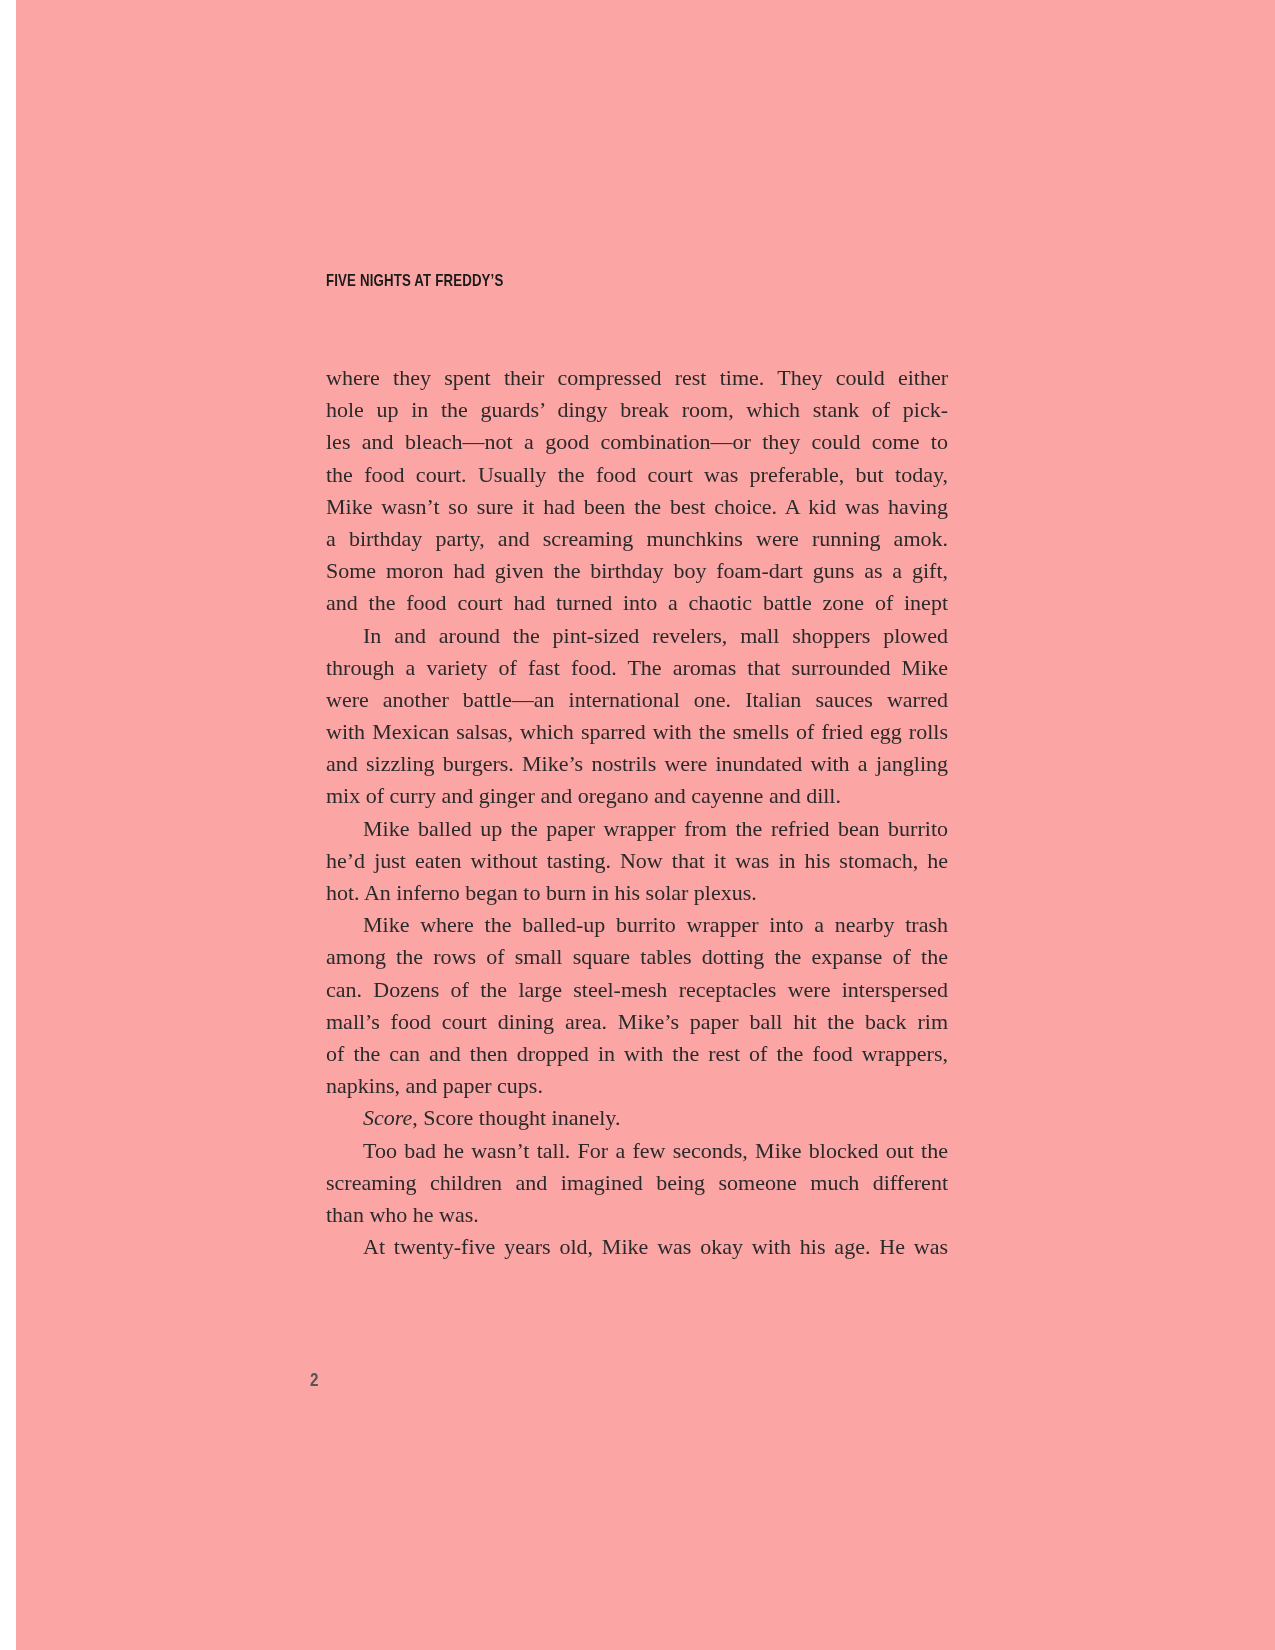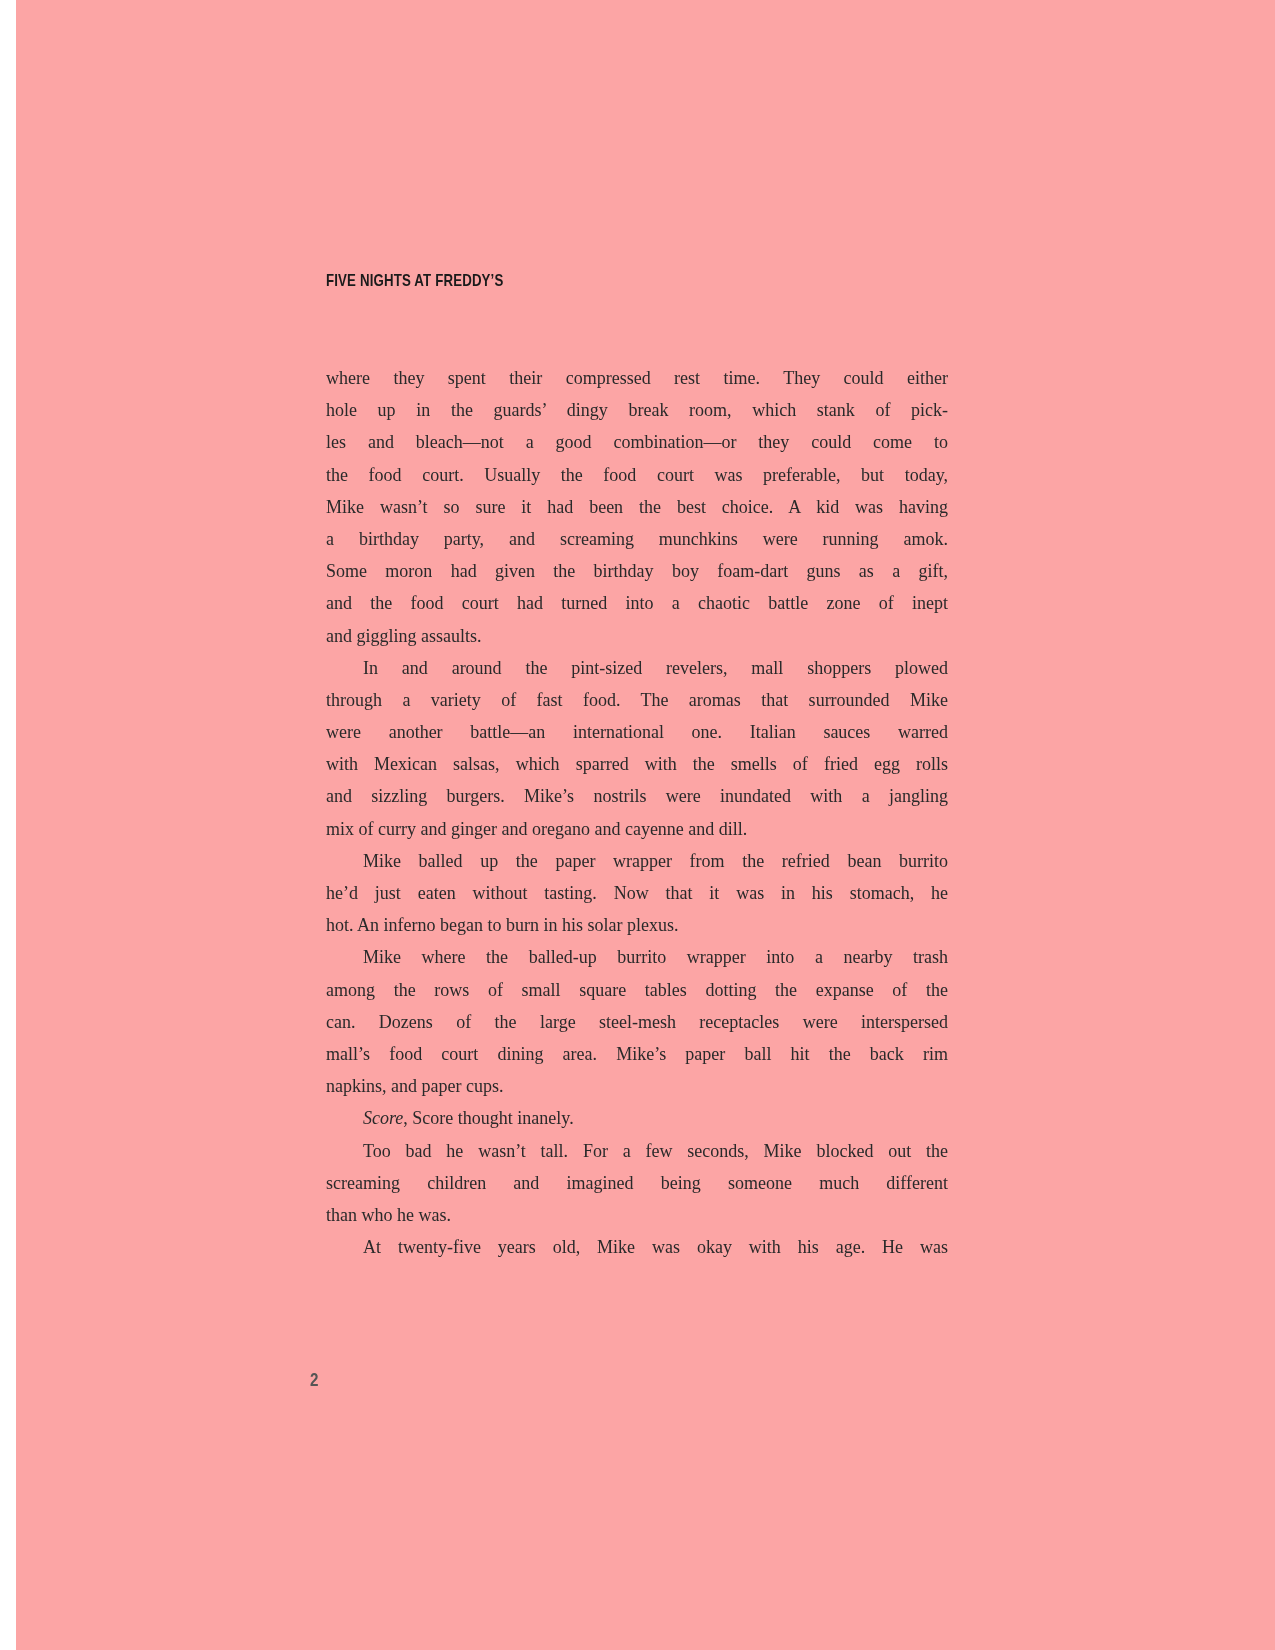--- a/index.html
+++ b/index.html
@@ -8,21 +8,21 @@
   .running-head {
     position: absolute; left: 310px; top: 271px;
     font-family: "Liberation Sans", sans-serif;
     font-weight: bold; font-size: 17px; letter-spacing: 0.2px;
     transform: scaleX(0.78); transform-origin: left top;
     color: #1b1b1b; white-space: nowrap;
   }
   .body-text {
     position: absolute; left: 310px; top: 362px; width: 622px;
     font-family: "Liberation Serif", serif;
-    font-size: 18px; color: #2a2a2a;
+    font-size: 22px; color: #2a2a2a;
   }
   .line {
     height: 32.2px; line-height: 32.2px;
     text-align: justify; text-align-last: justify;
     white-space: nowrap; overflow: visible;
   }
   .line.last { text-align-last: left; }
   .line.indent { padding-left: 37px; }
   .folio {
     position: absolute; left: 294px; top: 1369px;
@@ -39,34 +39,34 @@
 
   <div class="body-text">
     <div class="line">where they spent their compressed rest time. They could either</div>
     <div class="line">hole up in the guards’ dingy break room, which stank of pick-</div>
     <div class="line">les and bleach—not a good combination—or they could come to</div>
     <div class="line">the food court. Usually the food court was preferable, but today,</div>
     <div class="line">Mike wasn’t so sure it had been the best choice. A kid was having</div>
     <div class="line">a birthday party, and screaming munchkins were running amok.</div>
     <div class="line">Some moron had given the birthday boy foam-dart guns as a gift,</div>
     <div class="line">and the food court had turned into a chaotic battle zone of inept</div>
-    <div class="line last">and giggling assaults.</div>
     <div class="line indent">In and around the pint-sized revelers, mall shoppers plowed</div>
     <div class="line">through a variety of fast food. The aromas that surrounded Mike</div>
     <div class="line">were another battle—an international one. Italian sauces warred</div>
     <div class="line">with Mexican salsas, which sparred with the smells of fried egg rolls</div>
     <div class="line">and sizzling burgers. Mike’s nostrils were inundated with a jangling</div>
     <div class="line last">mix of curry and ginger and oregano and cayenne and dill.</div>
     <div class="line indent">Mike balled up the paper wrapper from the refried bean burrito</div>
     <div class="line">he’d just eaten without tasting. Now that it was in his stomach, he</div>
     <div class="line last">hot. An inferno began to burn in his solar plexus.</div>
     <div class="line indent">Mike where the balled-up burrito wrapper into a nearby trash</div>
     <div class="line">among the rows of small square tables dotting the expanse of the</div>
     <div class="line">can. Dozens of the large steel-mesh receptacles were interspersed</div>
     <div class="line">mall’s food court dining area. Mike’s paper ball hit the back rim</div>
+    <div class="line">of the can and then dropped in with the rest of the food wrappers,</div>
     <div class="line last">napkins, and paper cups.</div>
     <div class="line indent last"><em>Score</em><span>, Score thought inanely.</span></div>
     <div class="line indent">Too bad he wasn’t tall. For a few seconds, Mike blocked out the</div>
     <div class="line">screaming children and imagined being someone much different</div>
     <div class="line last">than who he was.</div>
     <div class="line indent">At twenty-five years old, Mike was okay with his age. He was</div>
   </div>
 
   <div class="folio">2</div>
 </div>

